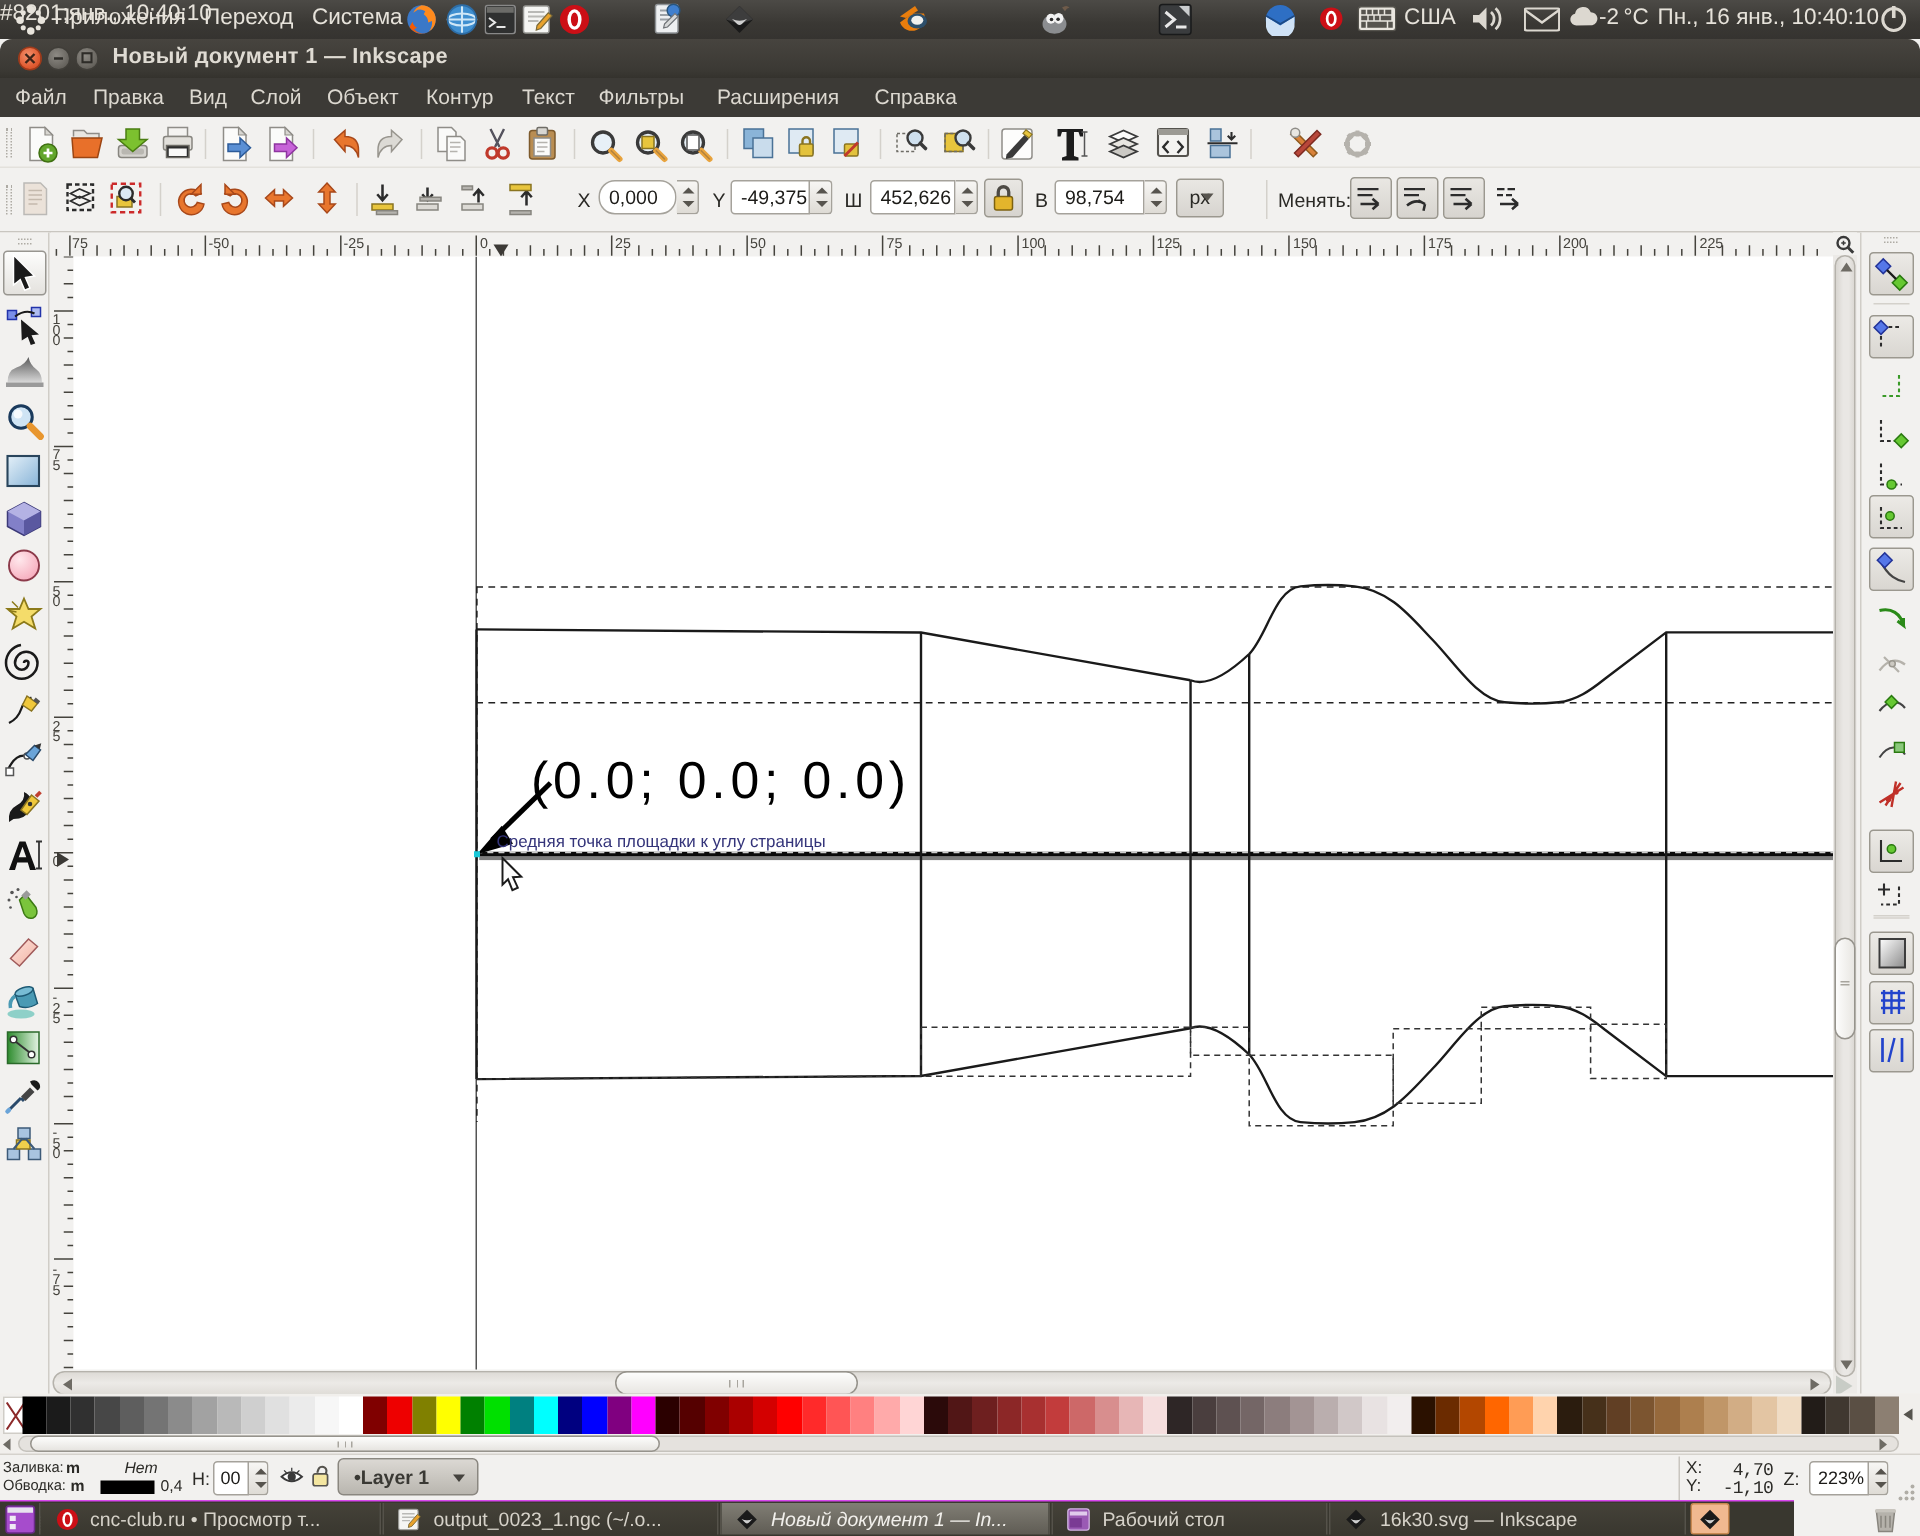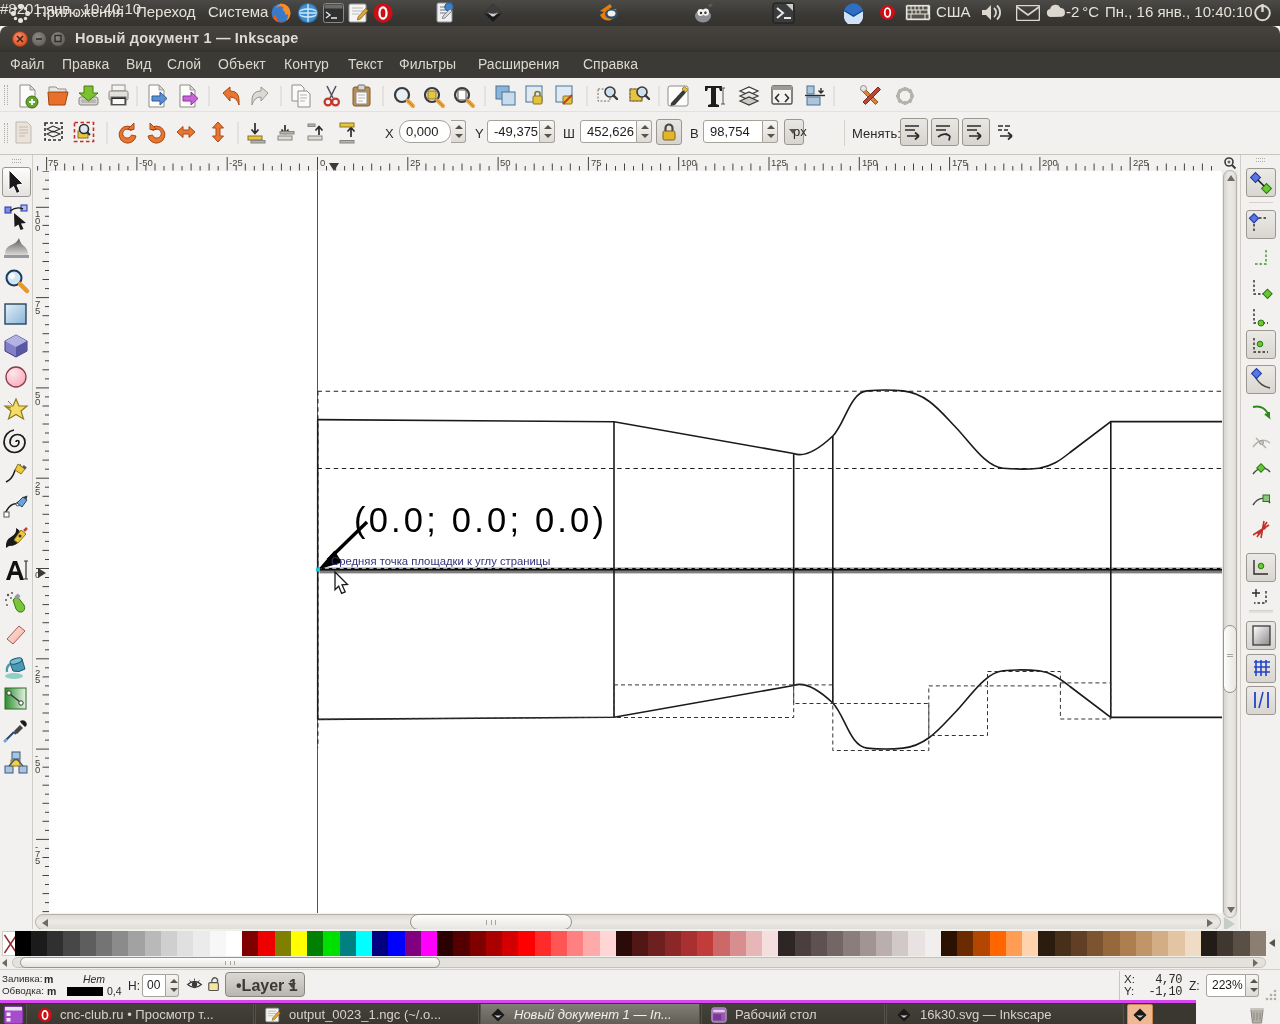--- a/index.html
+++ b/index.html
@@ -36,21 +36,21 @@
   #vruler { left:34px; top:155px; width:15px; height:758px; background:#f2f1ef; }
   #hruler { left:34px; top:156px; width:1188px; height:14.5px; background:#f2f1ef; }
   #canvas { left:49px; top:170.5px; width:1173px; height:743px; background:#fff; }
   #vscroll { left:1222px; top:155px; width:16px; height:778px; background:#eceae7; }
   #snapbar { left:1240px; top:155px; width:40px; height:778px; background:#f2f1ef; border-left:1px solid #d0cdc7; }
   #hscrollrow { left:34px; top:913px; width:1188px; height:18px; background:#f2f1ef; }
   
   #palette { left:0; top:929px; width:1280px; height:40px; background:#f1efec; }
   #statusbar { left:0; top:969px; width:1280px; height:32px; background:#f2f1ef; border-top:1px solid #d5d2cc; font-size:10.5px; color:#2b2a26;}
   
-  #taskbar { left:0; top:1000px; width:1196px; height:24px; background:#39372f; border-top:3px solid #d946ef; }
+  #taskbar { left:0; top:1000px; width:1196px; height:24px; background:#39372f; border-top:1px solid #d946ef; }
   .task { position:absolute; top:1px; height:21px; background:linear-gradient(#454239,#39372f); border-left:1px solid #55524a; border-right:1px solid #55524a;
      color:#d6d2c9; font-size:13px; padding:3px 6px 0 33px; overflow:hidden; white-space:nowrap; }
   .task.active { background:linear-gradient(#817e75,#5f5c54); color:#f2f0ec; }
   .vl { position:absolute; left:1px; width:10px; font-size:9.5px; line-height:7.2px; color:#45433d; text-align:left; }
   .hl { position:absolute; top:0.5px; font-size:9.5px; color:#45433d; }
   .swatch { position:absolute; top:1.5px; height:25px; width:16.25px; }
   .sbtn { position:absolute; left:5px; width:30px; height:29px; border:1px solid #9b988f; border-radius:3px; background:linear-gradient(#eceae6,#d9d6d1); }
   .ssep { position:absolute; left:8px; width:24px; height:1px; background:#d4d1cb; }
 </style></head>
 <body>
@@ -417,21 +417,21 @@
     <div class="spin" style="left:637px;top:8px"></div>
   <div class="tbtn" style="left:656px;top:7px;width:26px;height:26px;">
     <svg width="24" height="24" viewBox="0 0 24 24">
         <rect x="6" y="11" width="12" height="9" rx="1.5" fill="#e3b52c" stroke="#7d6210"></rect>
         <path d="M8.5 11 v-3 a3.5 3.5 0 0 1 7 0 v3" fill="none" stroke="#4d4a44" stroke-width="2.2"></path>
       </svg>
   </div>
   <span class="tlabel" style="left:690px;top:14px">В</span>
   <div class="entry" style="left:703px;top:8px;width:60px;">98,754</div>
     <div class="spin" style="left:763px;top:8px"></div>
-  <div class="tbtn" style="left:784px;top:7px;width:20px;height:26px;font-size:13px;color:#2a2925;padding:4px 0 0 8px;">px
+  <div class="tbtn" style="left:784px;top:7px;width:32px;height:26px;font-size:13px;color:#2a2925;padding:4px 0 0 8px;">px
     <span style="position:absolute;right:6px;top:9px;border-left:4px solid transparent;border-right:4px solid transparent;border-top:5px solid #57544e;"></span>
   </div>
   <div class="tsep" style="left:844px;top:8px;height:26px;"></div>
   <span class="tlabel" style="left:852px;top:14px">Менять:</span>
   <div class="tbtn" style="left:900px;top:6px;width:28px;height:28px;"></div>
   <div class="tbtn" style="left:931px;top:6px;width:28px;height:28px;"></div>
   <div class="tbtn" style="left:962px;top:6px;width:28px;height:28px;"></div>
   <svg class="abs" style="left:903px;top:10px" width="120" height="20" viewBox="0 0 120 20">
     <g stroke="#2c2c2c" fill="none" stroke-width="1.5">
       <path d="M2 4 h14 M2 8 h10"></path>
@@ -1106,21 +1106,21 @@
       <path d="M2 8 Q10 1 18 8 Q10 15 2 8 Z" fill="#fff" stroke="#3a3a3a" stroke-width="1.5"></path>
       <circle cx="10" cy="8" r="3.2" fill="#3a3a3a"></circle>
       <g stroke="#3a3a3a">
         <path d="M4 3 l2 2 M10 1 v2.5 M16 3 l-2 2"></path>
       </g>
     </svg>
   <svg class="abs" style="left:207px;top:5px" width="14" height="17" viewBox="0 0 16 18">
       <rect x="2" y="8" width="11" height="9" rx="1.5" fill="#f4e6a0" stroke="#56544e" stroke-width="1.3"></rect>
       <path d="M5 8 V5.5 a3.2 3.2 0 0 1 6.4 0 V7" fill="none" stroke="#56544e" stroke-width="1.6" transform="rotate(18 8 8)"></path>
     </svg>
-  <div class="abs" style="left:225px;top:2px;width:80px;height:25px;background:linear-gradient(#dbd8d3,#b9b6af);border:1px solid #8a8780;border-radius:4px;color:#3a3934;padding:4px 0 0 10px;font-size:16px;font-weight:bold;">•Layer 1
+  <div class="abs" style="left:225px;top:2px;width:94px;height:25px;background:linear-gradient(#dbd8d3,#b9b6af);border:1px solid #8a8780;border-radius:4px;color:#3a3934;padding:4px 0 0 10px;font-size:13px;font-weight:bold;">•Layer 1
     <span style="position:absolute;right:8px;top:10px;border-left:4.5px solid transparent;border-right:4.5px solid transparent;border-top:5.5px solid #45433e;"></span>
   </div>
   <div class="abs" style="left:1119px;top:1px;width:1px;height:30px;background:#c9c6c0;"></div>
   <div class="abs" style="left:1124px;top:3px;font-size:11.5px;">X:</div>
   <div class="abs" style="left:1124px;top:15px;font-size:11.5px;">Y:</div>
   <div class="abs" style="left:1136px;top:3px;width:46px;text-align:right;font-size:12px;font-family:'Liberation Mono',monospace;letter-spacing:-0.5px;">4,70</div>
   <div class="abs" style="left:1136px;top:15px;width:46px;text-align:right;font-size:12px;font-family:'Liberation Mono',monospace;letter-spacing:-0.5px;">-1,10</div>
   <div class="abs" style="left:1189px;top:9px;font-size:12px;">Z:</div>
   <div class="entry" style="left:1206px;top:4px;width:40px;height:23px;font-size:12px;padding-left:5px;">223%</div>
   <div class="spin" style="left:1246px;top:4px;height:23px;width:13px;"></div>

